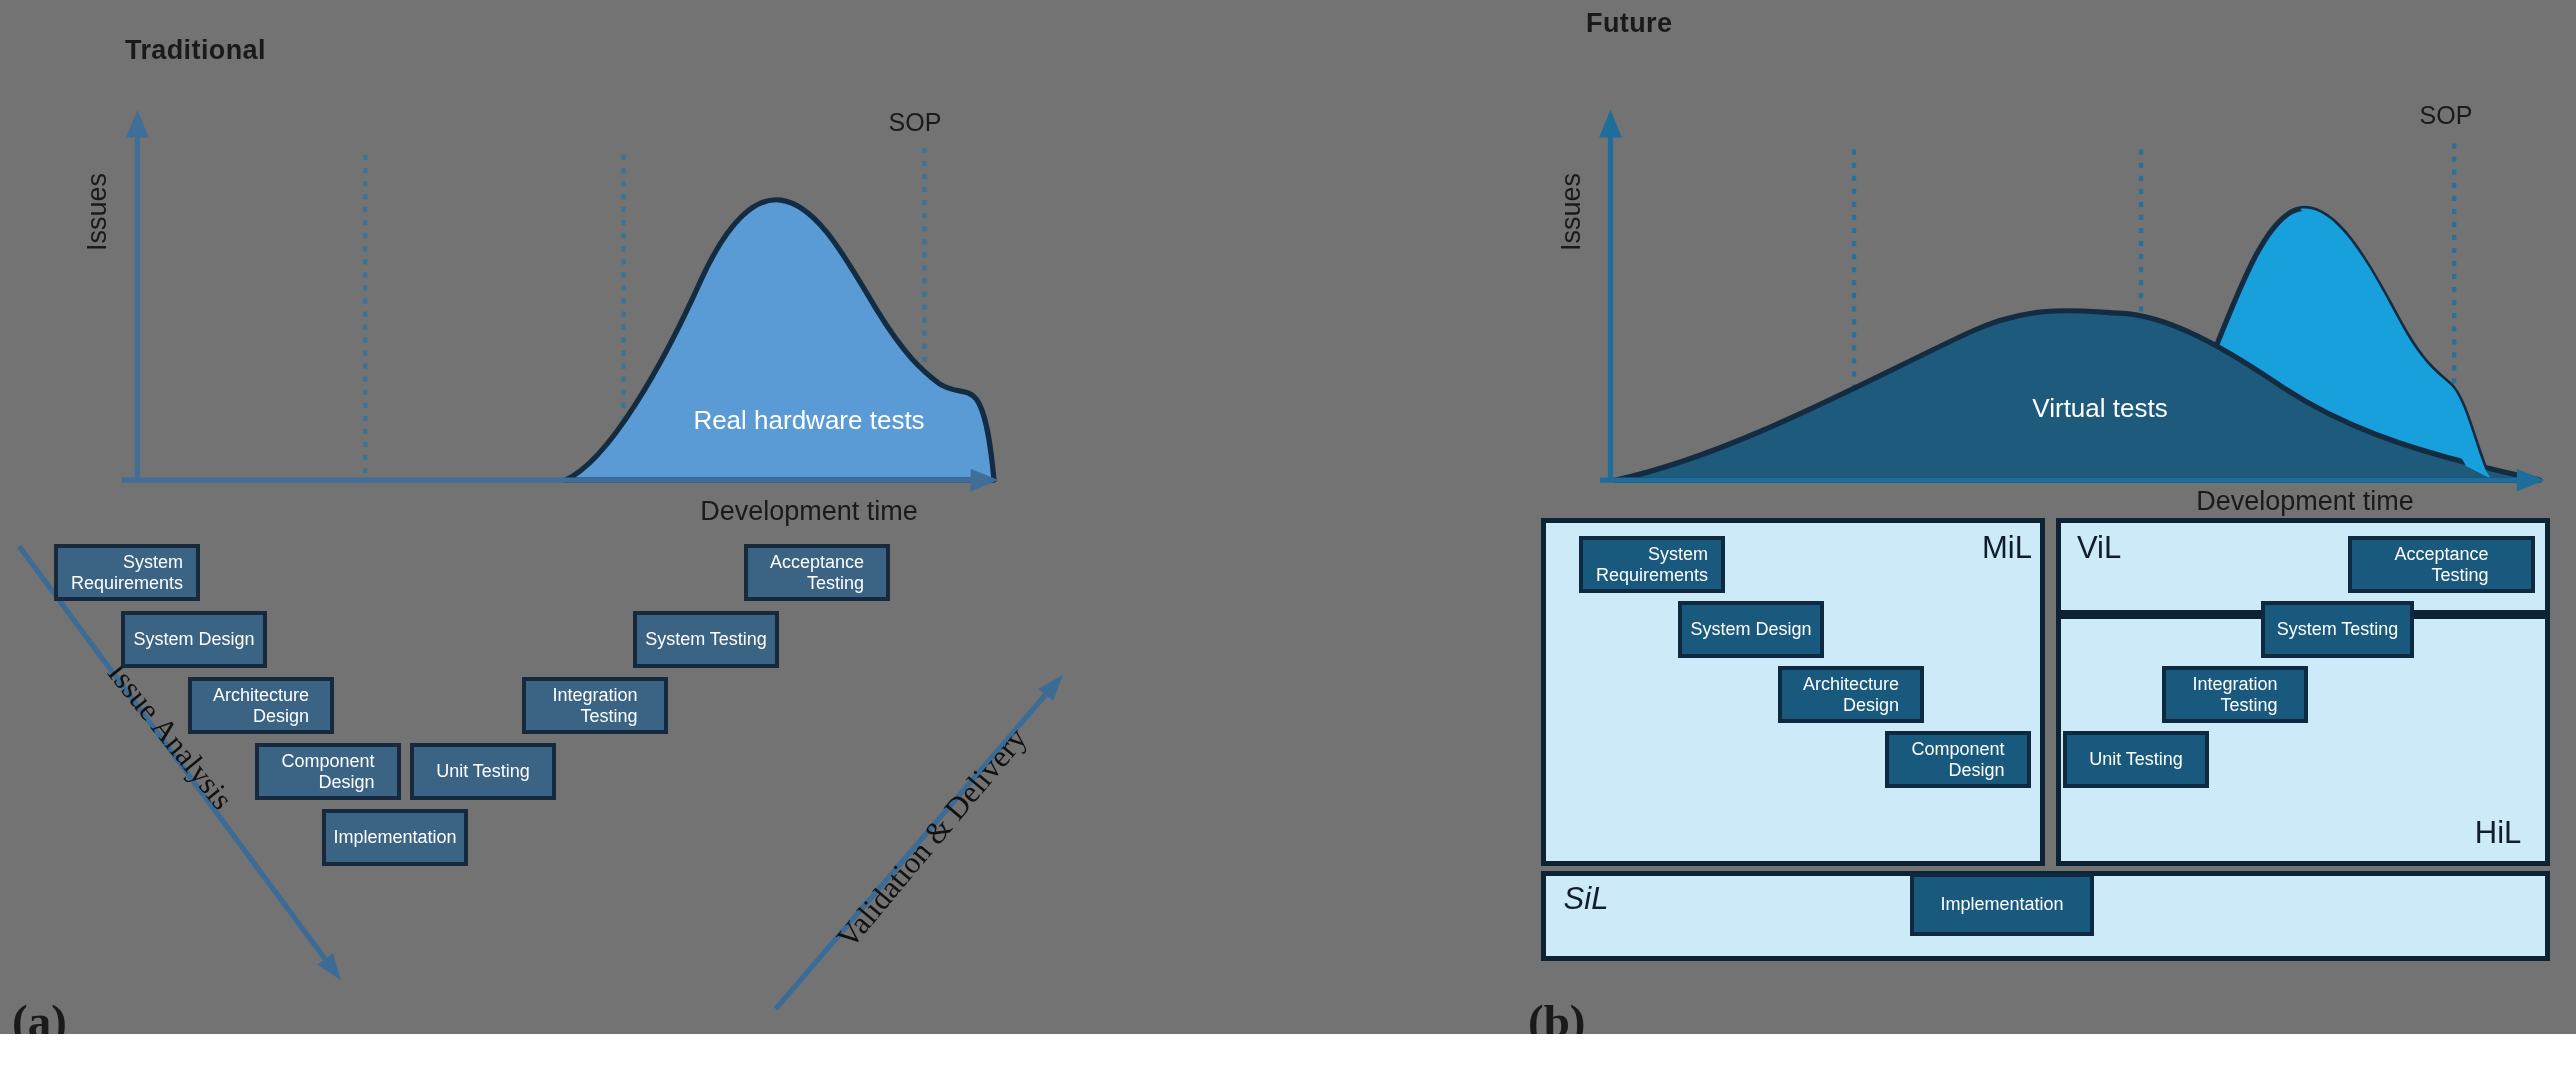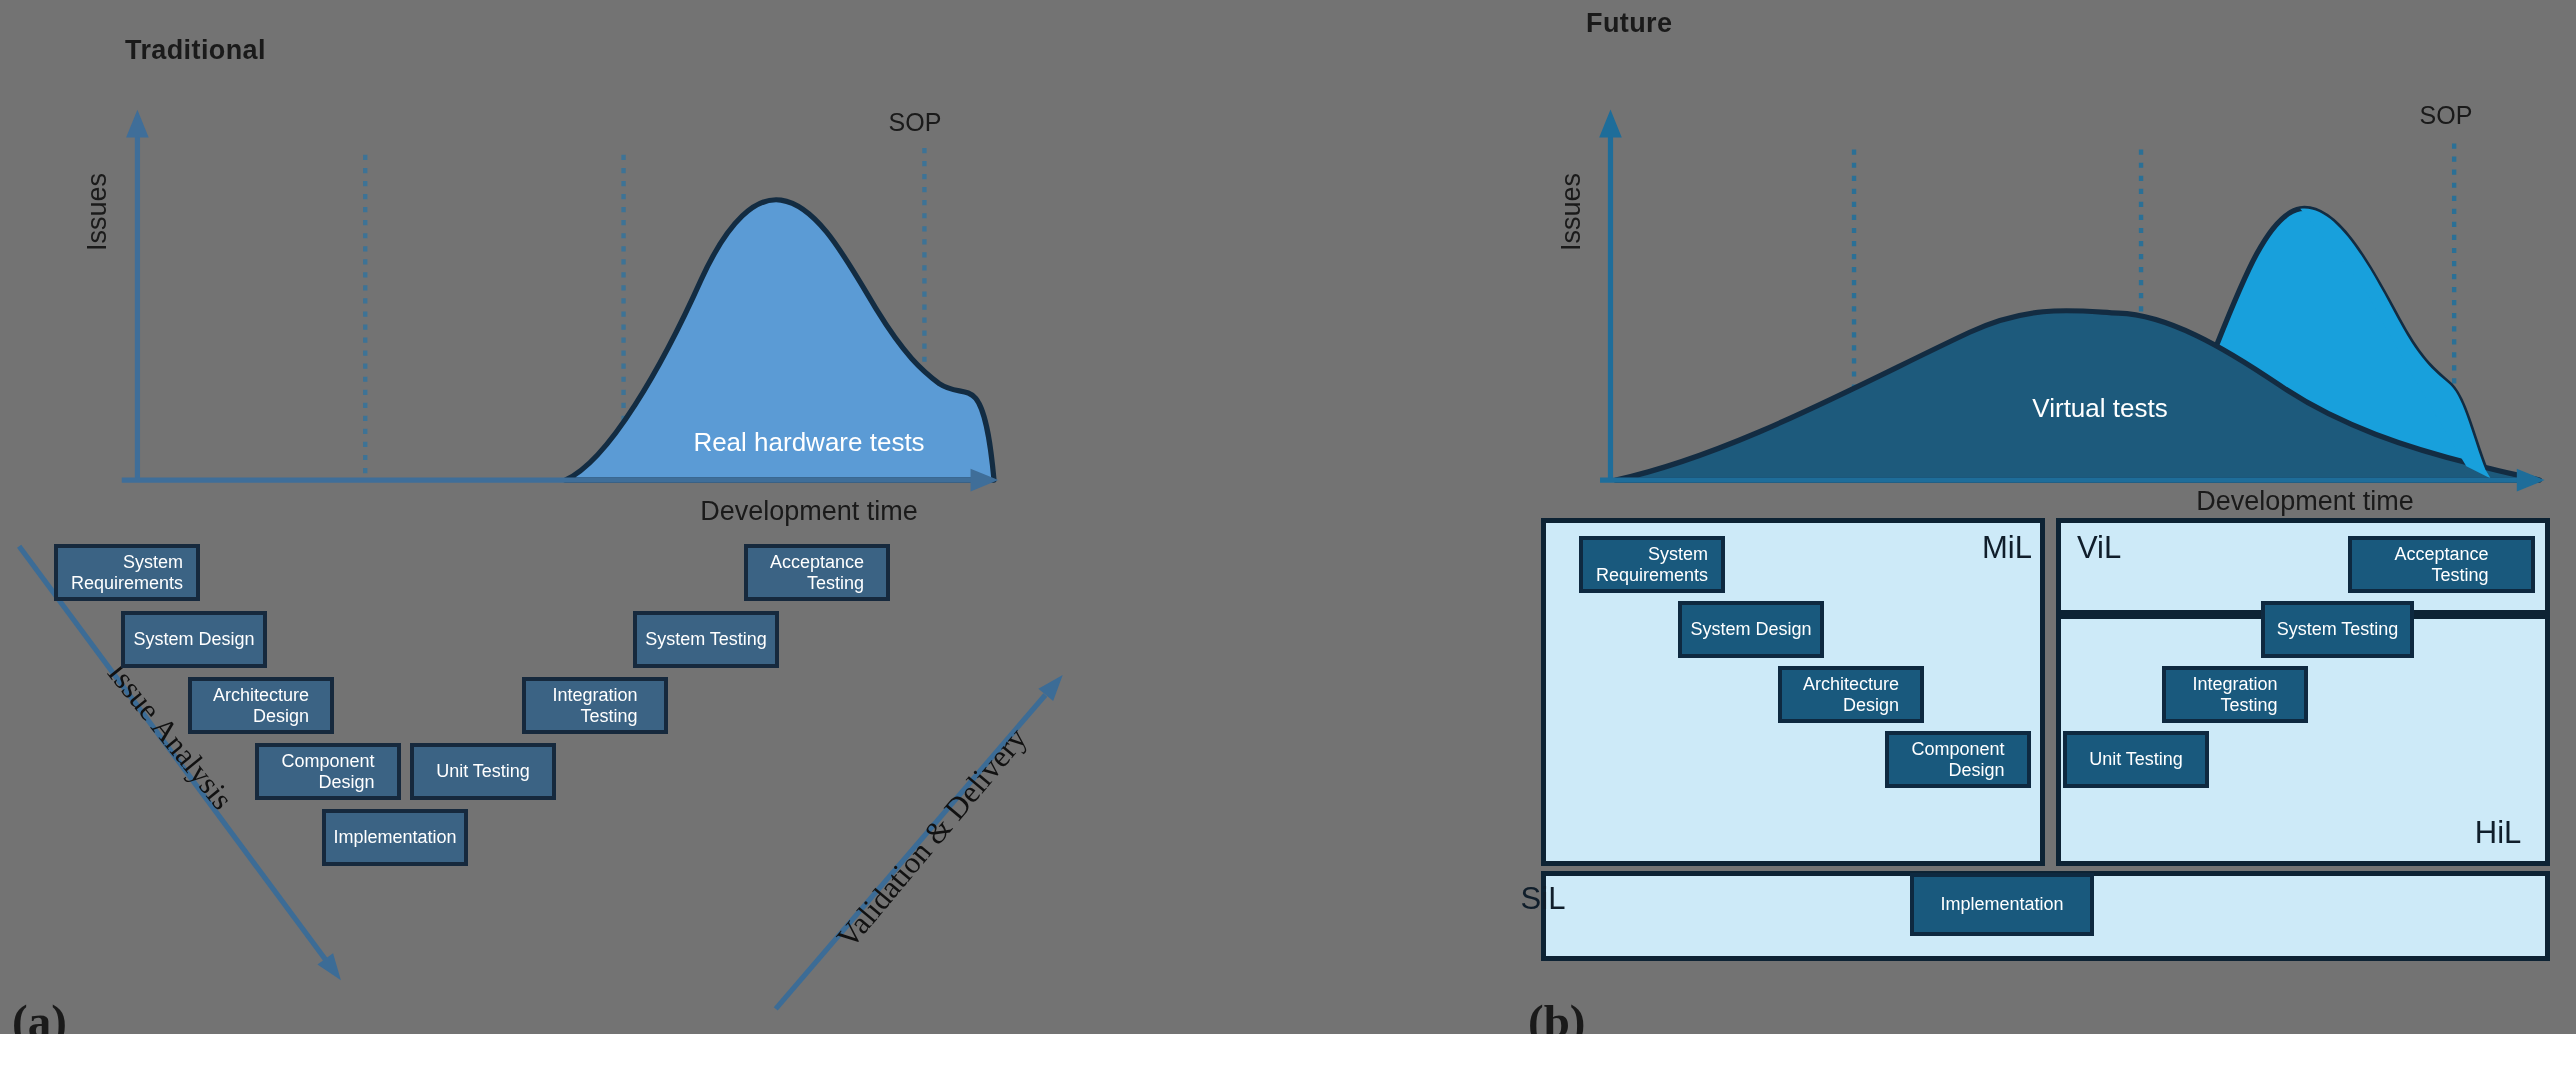--- a/index.html
+++ b/index.html
@@ -50,21 +50,21 @@
     <line x1="892" y1="1160" x2="1202" y2="799" stroke="#3c6c96" stroke-width="6"></line>
     <polygon points="1222,776 1211,806 1194,792" fill="#3c6c96"></polygon>
   </svg>
 
   <div class="abs fig-title" style="left:125px;top:35px;">Traditional</div>
 
   <div class="abs axis-label ctr" style="left:97px;top:212px;transform:translate(-50%,-50%) rotate(-90deg);">Issues</div>
 
   <div class="abs sop ctr" style="left:915px;top:122px;">SOP</div>
 
-  <div class="abs curve-label ctr" style="left:809px;top:442px;">Real hardware tests</div>
+  <div class="abs curve-label ctr" style="left:809px;top:420px;">Real hardware tests</div>
 
   <div class="abs axis-label ctr" style="left:809px;top:511px;white-space:nowrap;">Development time</div>
 
   <div class="abs arrow-label ctr" style="left:170px;top:736px;transform:translate(-50%,-50%) rotate(51deg);">Issue Analysis</div>
 
   <div class="abs arrow-label ctr" style="left:932px;top:838px;transform:translate(-50%,-50%) rotate(-50deg);">Validation &amp; Delivery</div>
 
   <div class="vbox a" style="left:54px;top:544px;">System
 Requirements</div>
   <div class="vbox a" style="left:121px;top:611px;">System Design</div>
@@ -116,21 +116,21 @@
 
   <div class="abs sop ctr" style="left:2446px;top:115px;">SOP</div>
 
   <div class="abs curve-label ctr" style="left:2100px;top:408px;">Virtual tests</div>
 
   <div class="abs axis-label ctr" style="left:2305px;top:501px;white-space:nowrap;">Development time</div>
 
   <div class="abs region-label ctr" style="left:2007px;top:548px;">MiL</div>
   <div class="abs region-label ctr" style="left:2099px;top:548px;">ViL</div>
   <div class="abs region-label ctr" style="left:2498px;top:833px;">HiL</div>
-  <div class="abs region-label ctr" style="left:1543px;top:899px;">SiL</div>
+  <div class="abs region-label ctr" style="left:1586px;top:899px;font-style:italic;">SiL</div>
 
   <div class="vbox b" style="left:1579px;top:536px;">System
 Requirements</div>
   <div class="vbox b" style="left:1678px;top:601px;">System Design</div>
   <div class="vbox b" style="left:1778px;top:666px;">Architecture
 Design</div>
   <div class="vbox b" style="left:1885px;top:731px;">Component
 Design</div>
   <div class="vbox b" style="left:2063px;top:731px;">Unit Testing</div>
   <div class="vbox b" style="left:2162px;top:666px;">Integration

